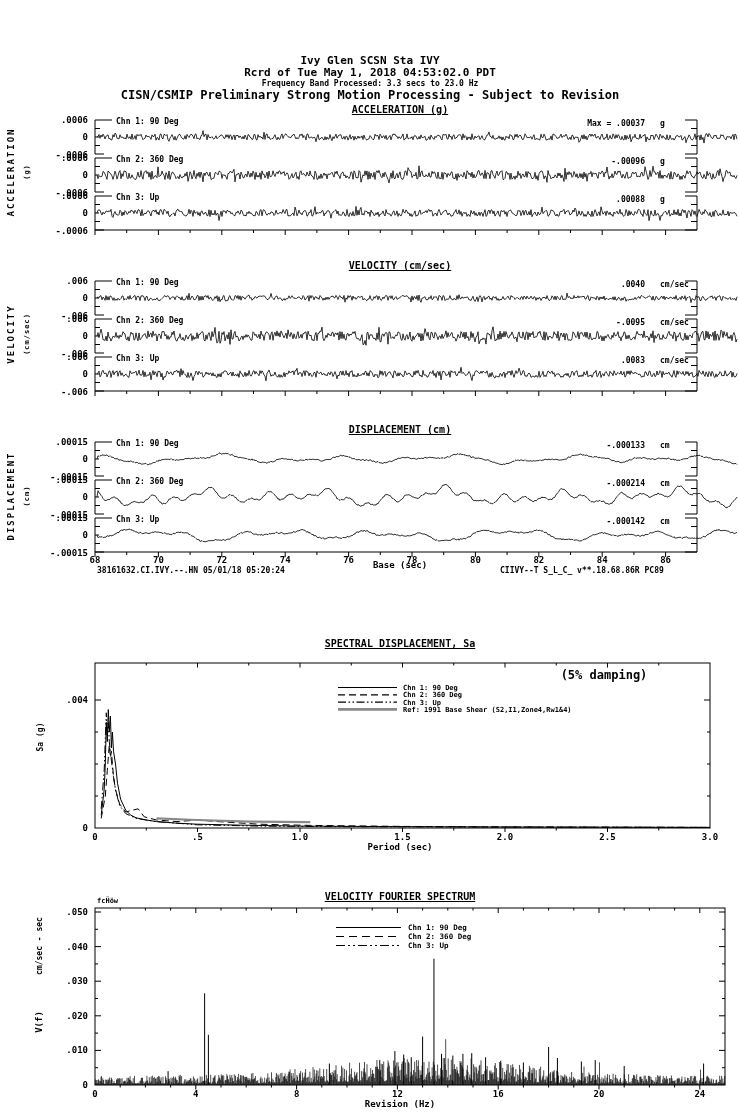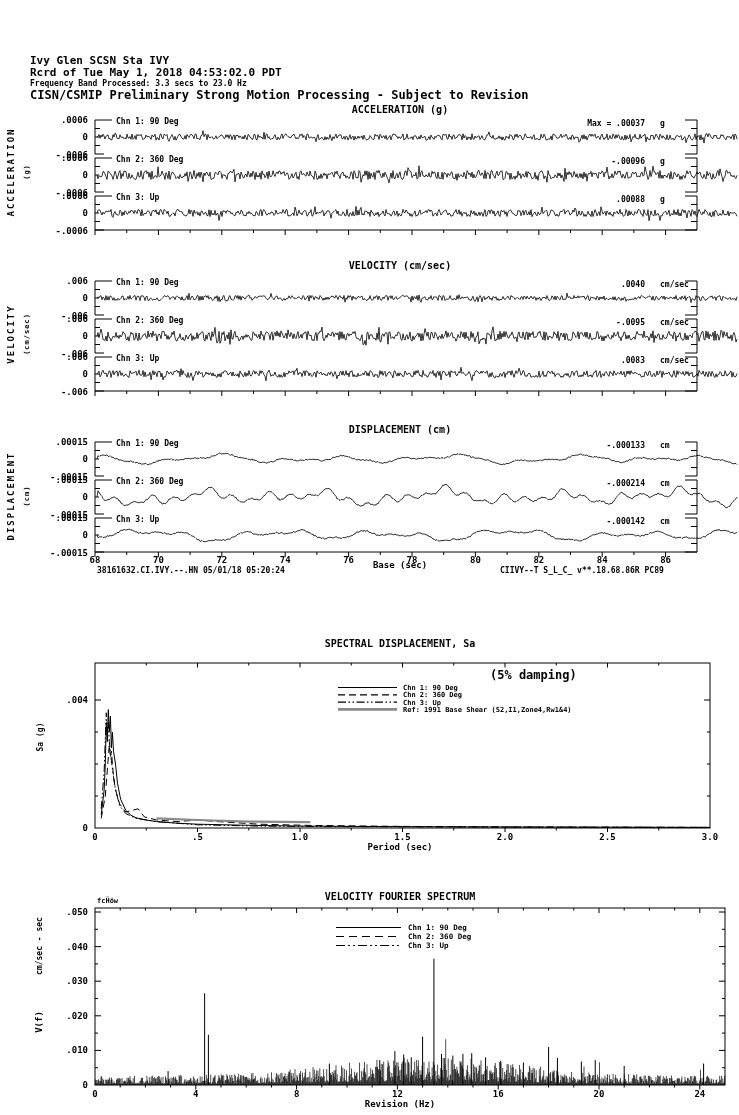--- a/index.html
+++ b/index.html
@@ -1,22 +1,22 @@
 <!DOCTYPE html>
 <html><head>
 <meta charset="utf-8">
 <style>
   html,body{margin:0;padding:0;background:#e8e8e8;}
   .page{position:relative;width:739px;height:1115px;background:#ffffff;margin:0 auto;
         font-family:"DejaVu Sans Mono",monospace;color:#000;overflow:hidden;}
   .abs{position:absolute;white-space:nowrap;}
   .b{font-weight:bold;}
-  .htitle{left:30px;width:680px;}
+  .htitle{left:30px;width:680px;text-align:center;}
   .ptitle{left:95px;width:610px;text-align:center;}
-  .f11{font-size:11px;}  .f10{font-size:10px;}  .f9{font-size:9px;}
+  .f11{font-size:11px;}  .f10{font-size:10px;text-decoration:underline;}  .f9{font-size:9px;}
   .f85{font-size:12px;} .f8{font-size:8px;}   .f7{font-size:7px;}
   .vlab{transform:translate(-50%,-50%) rotate(-90deg);transform-origin:center center;}
   svg{position:absolute;left:0;top:0;}
   svg text{font-family:"DejaVu Sans Mono",monospace;fill:#000;font-weight:bold;}
 </style>
 </head>
 <body>
 
 <div class="page">
 
@@ -34,21 +34,21 @@
   <div class="abs vlab b f9" style="left:11px;top:334px;letter-spacing:2px">VELOCITY</div>
   <div class="abs vlab b f7" style="left:27px;top:334px;letter-spacing:1px">(cm/sec)</div>
   <div class="abs vlab b f9" style="left:11px;top:496px;letter-spacing:2px">DISPLACEMENT</div>
   <div class="abs vlab b f7" style="left:27px;top:496px;letter-spacing:1px">(cm)</div>
 
   <div class="abs ptitle b f9" style="top:560px">Base (sec)</div>
   <div class="abs b f8" style="left:97px;top:566px">38161632.CI.IVY.--.HN 05/01/18 05:20:24</div>
   <div class="abs b f8" style="left:500px;top:566px">CIIVY--T  S_L_C_  v**.18.68.86R PC89</div>
 
   <div class="abs ptitle b f10" style="top:638px">SPECTRAL DISPLACEMENT, Sa</div>
-  <div class="abs b f85" style="left:490px;width:200px;text-align:left;top:668px">(5% damping)</div>
+  <div class="abs b f85" style="left:504px;width:200px;text-align:center;top:668px">(5% damping)</div>
   <div class="abs vlab b f8" style="left:40px;top:737px">Sa (g)</div>
   <div class="abs ptitle b f9" style="top:842px">Period (sec)</div>
 
   <div class="abs ptitle b f10" style="top:891px">VELOCITY FOURIER SPECTRUM</div>
   <div class="abs b f7" style="left:97px;top:897px">fcḦöw</div>
   <div class="abs vlab b f8" style="left:39px;top:946px">cm/sec - sec</div>
   <div class="abs vlab b f9" style="left:39px;top:1022px">V(f)</div>
   <div class="abs ptitle b f9" style="top:1099px">Revision (Hz)</div>
 
   <svg id="fig" width="739" height="1115" viewBox="0 0 739 1115">

